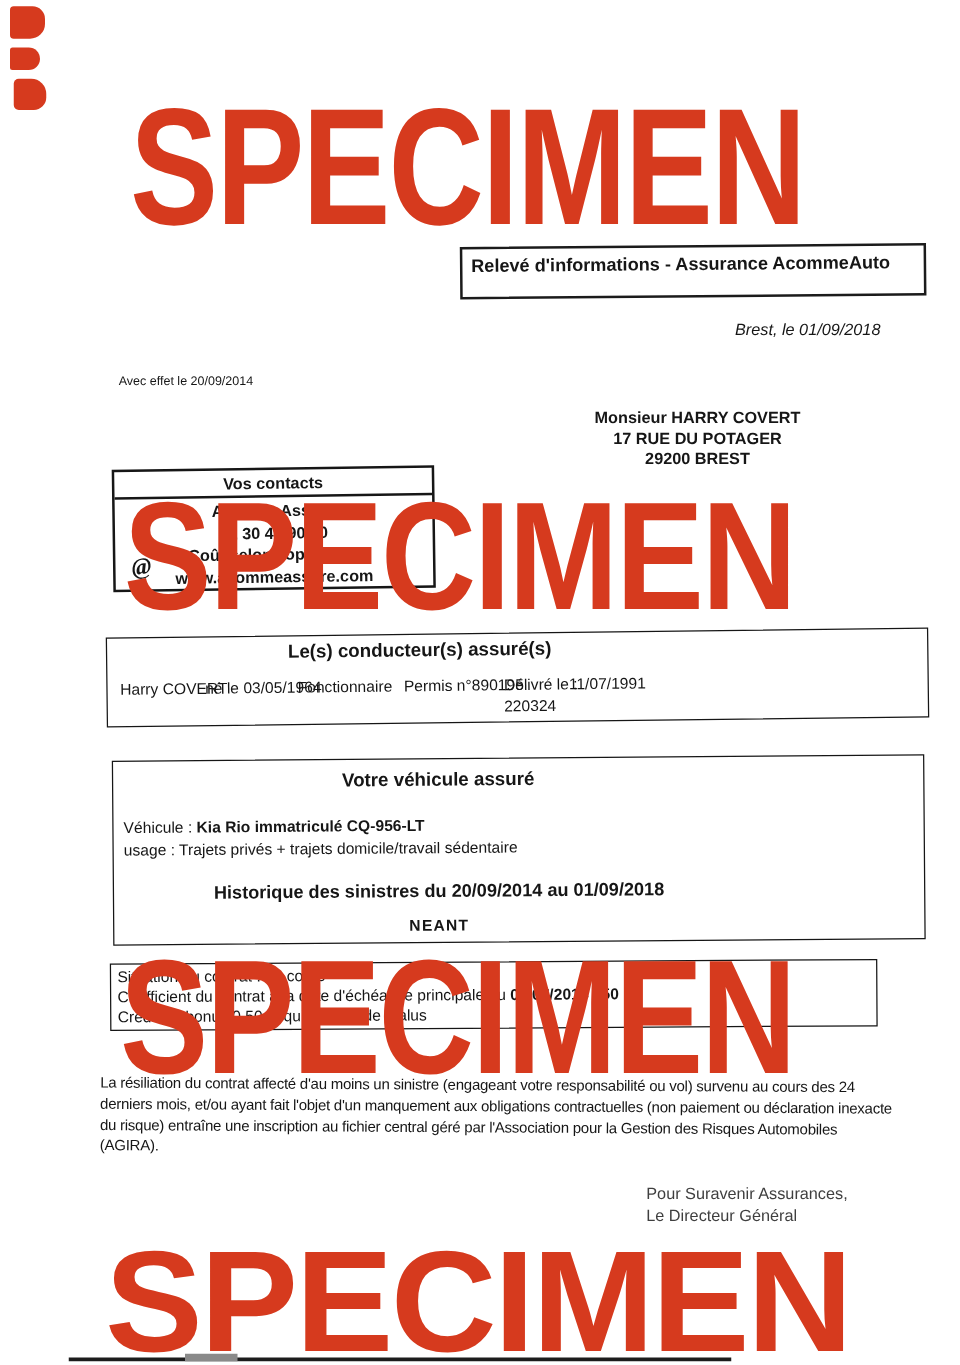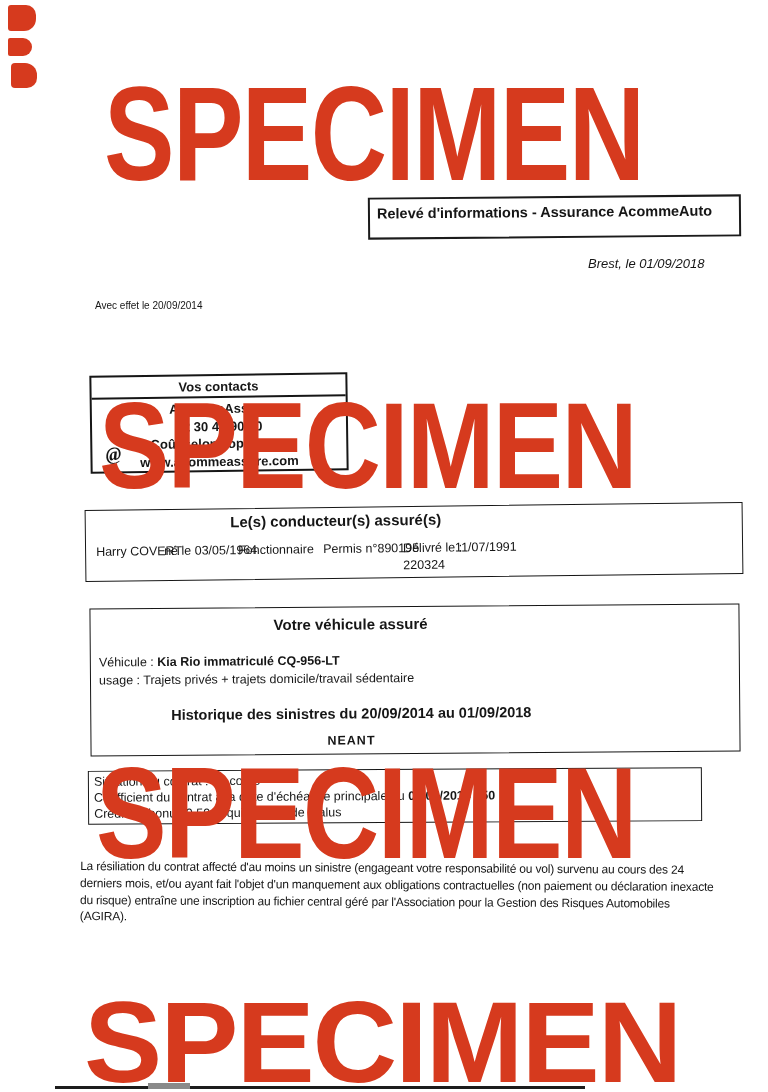--- a/index.html
+++ b/index.html
@@ -97,20 +97,25 @@
 
   <div class="abs title-box">
     <span>Relevé d'informations - Assurance AcommeAuto</span>
   </div>
 
 
   <div class="abs place-date">Brest, le 01/09/2018</div>
 
   <div class="abs effective">Avec effet le 20/09/2014</div>
 
+  <div class="abs recipient">
+    <div>Monsieur HARRY COVERT</div>
+    <div>17 RUE DU POTAGER</div>
+    <div>29200 BREST</div>
+  </div>
 
   <div class="abs contacts">
     <div class="contacts-title">Vos contacts</div>
     <div class="contacts-body">
       <div>AcommeAssure</div>
       <div>02 30 45 90 90</div>
       <div>Coût selon l'opérateur</div>
       <div>www.acommeassure.com</div>
     </div>
     <div class="at">@</div>
@@ -144,17 +149,21 @@
       <span>Coefficient du contrat à la date d'échéance principale du</span>
       <b>01/07/2014</b>
       <span>:</span>
       <b>50</b>
     </div>
     <div>Crédit de bonus 0,50 acquis et pas de malus</div>
   </div>
 
   <div class="abs legal">La résiliation du contrat affecté d'au moins un sinistre (engageant votre responsabilité ou vol) survenu au cours des 24 derniers mois, et/ou ayant fait l'objet d'un manquement aux obligations contractuelles (non paiement ou déclaration inexacte du risque) entraîne une inscription au fichier central géré par l'Association pour la Gestion des Risques Automobiles (AGIRA).</div>
 
+  <div class="abs signature">
+    <div>Pour Suravenir Assurances,</div>
+    <div>Le Directeur Général</div>
+  </div>
 
   <div class="abs bottom-rule"></div>
   <div class="abs bottom-smudge"></div>
 
 </div>
 
 </body></html>

